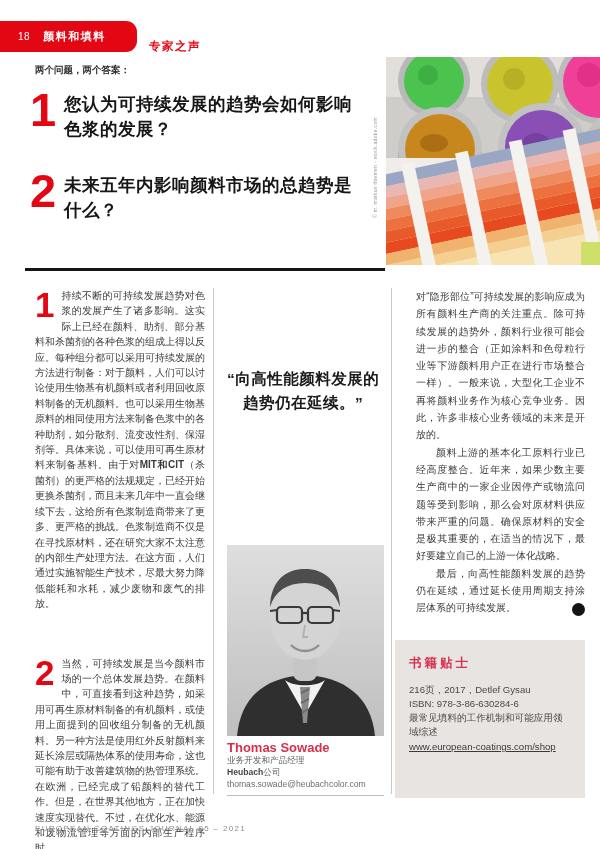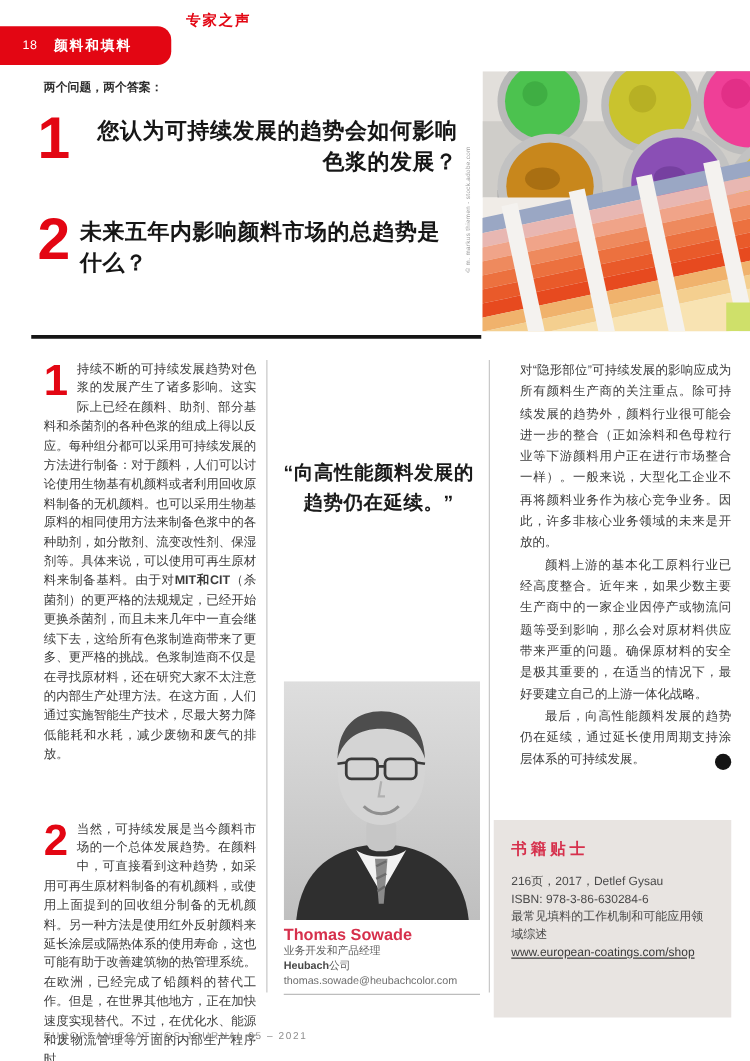--- a/index.html
+++ b/index.html
@@ -9,29 +9,29 @@
   }
   
   .header-bar{
     position:absolute;left:0;top:21px;height:31px;width:137px;
     background:#e30613;border-radius:0 11px 11px 0;
     display:flex;align-items:center;color:#fff;
   }
   .page-num{margin-left:18px;font-size:10px;letter-spacing:.5px;}
   .section-label{margin-left:13px;font-size:11px;font-weight:bold;letter-spacing:1.5px;}
   .subsection-label{
-    position:absolute;left:149px;top:9px;color:#e30613;
+    position:absolute;left:149px;top:39px;color:#e30613;
     font-size:11.5px;font-weight:bold;letter-spacing:1.5px;
   }
   
   .intro{position:absolute;left:35px;top:64px;font-size:9.5px;font-weight:bold;color:#2a2a2a;}
   .q-num{position:absolute;font-size:47px;font-weight:bold;color:#e30613;line-height:1;}
   .q-text{position:absolute;width:302px;font-size:17.5px;font-weight:bold;color:#161616;line-height:24.5px;letter-spacing:.5px;}
   .q1-num{left:30px;top:86px;}
-  .q1-text{left:64px;top:92px;text-align:right;}
+  .q1-text{left:64px;top:92px;}
   .q2-num{left:30px;top:167px;}
   .q2-text{left:64px;top:173px;}
   
   .hero{position:absolute;left:386px;top:57px;width:214px;height:208px;}
   .hero svg{display:block;}
   .credit{
     position:absolute;left:372px;top:218px;width:160px;
     transform:rotate(-90deg);transform-origin:left top;
     font-size:5px;color:#9a9a9a;letter-spacing:.3px;white-space:nowrap;
   }
@@ -71,21 +71,21 @@
   }
   .col-right p{margin:0;}
   .col-right .indent{text-indent:20px;}
   .end-mark{
     float:right;width:13px;height:13px;border-radius:50%;background:#141414;
     color:#fff;font-size:7.5px;line-height:13px;text-align:center;margin-top:4px;
   }
   
   .book-box{
     position:absolute;left:395px;top:640px;width:190px;height:158px;
-    background:#e8e4e1;box-sizing:border-box;padding:15px 14px;margin-top:16px;
+    background:#e8e4e1;box-sizing:border-box;padding:15px 14px;
   }
   .book-heading{color:#d6304c;font-weight:bold;font-size:12.5px;letter-spacing:3px;margin-bottom:11px;}
   .book-title{font-weight:bold;font-size:9.6px;color:#3a3a3a;line-height:14px;}
   .book-line{font-size:9.6px;color:#4a4a4a;line-height:14px;}
   .book-url{font-size:9.6px;color:#3a3a3a;line-height:15px;text-decoration:underline;}
   
   .footer{
     position:absolute;left:35px;top:824px;font-size:8px;color:#8d8d8d;letter-spacing:1.3px;
   }
 </style>

